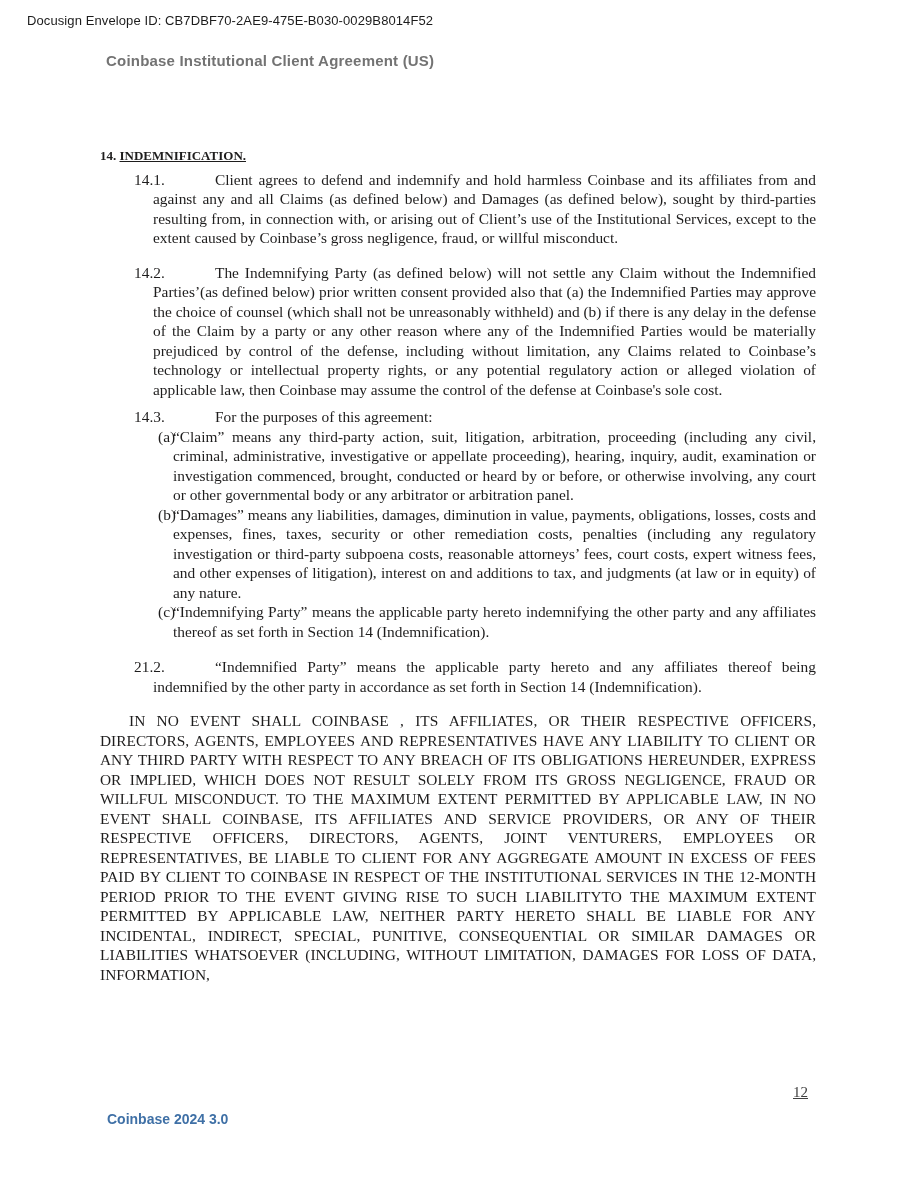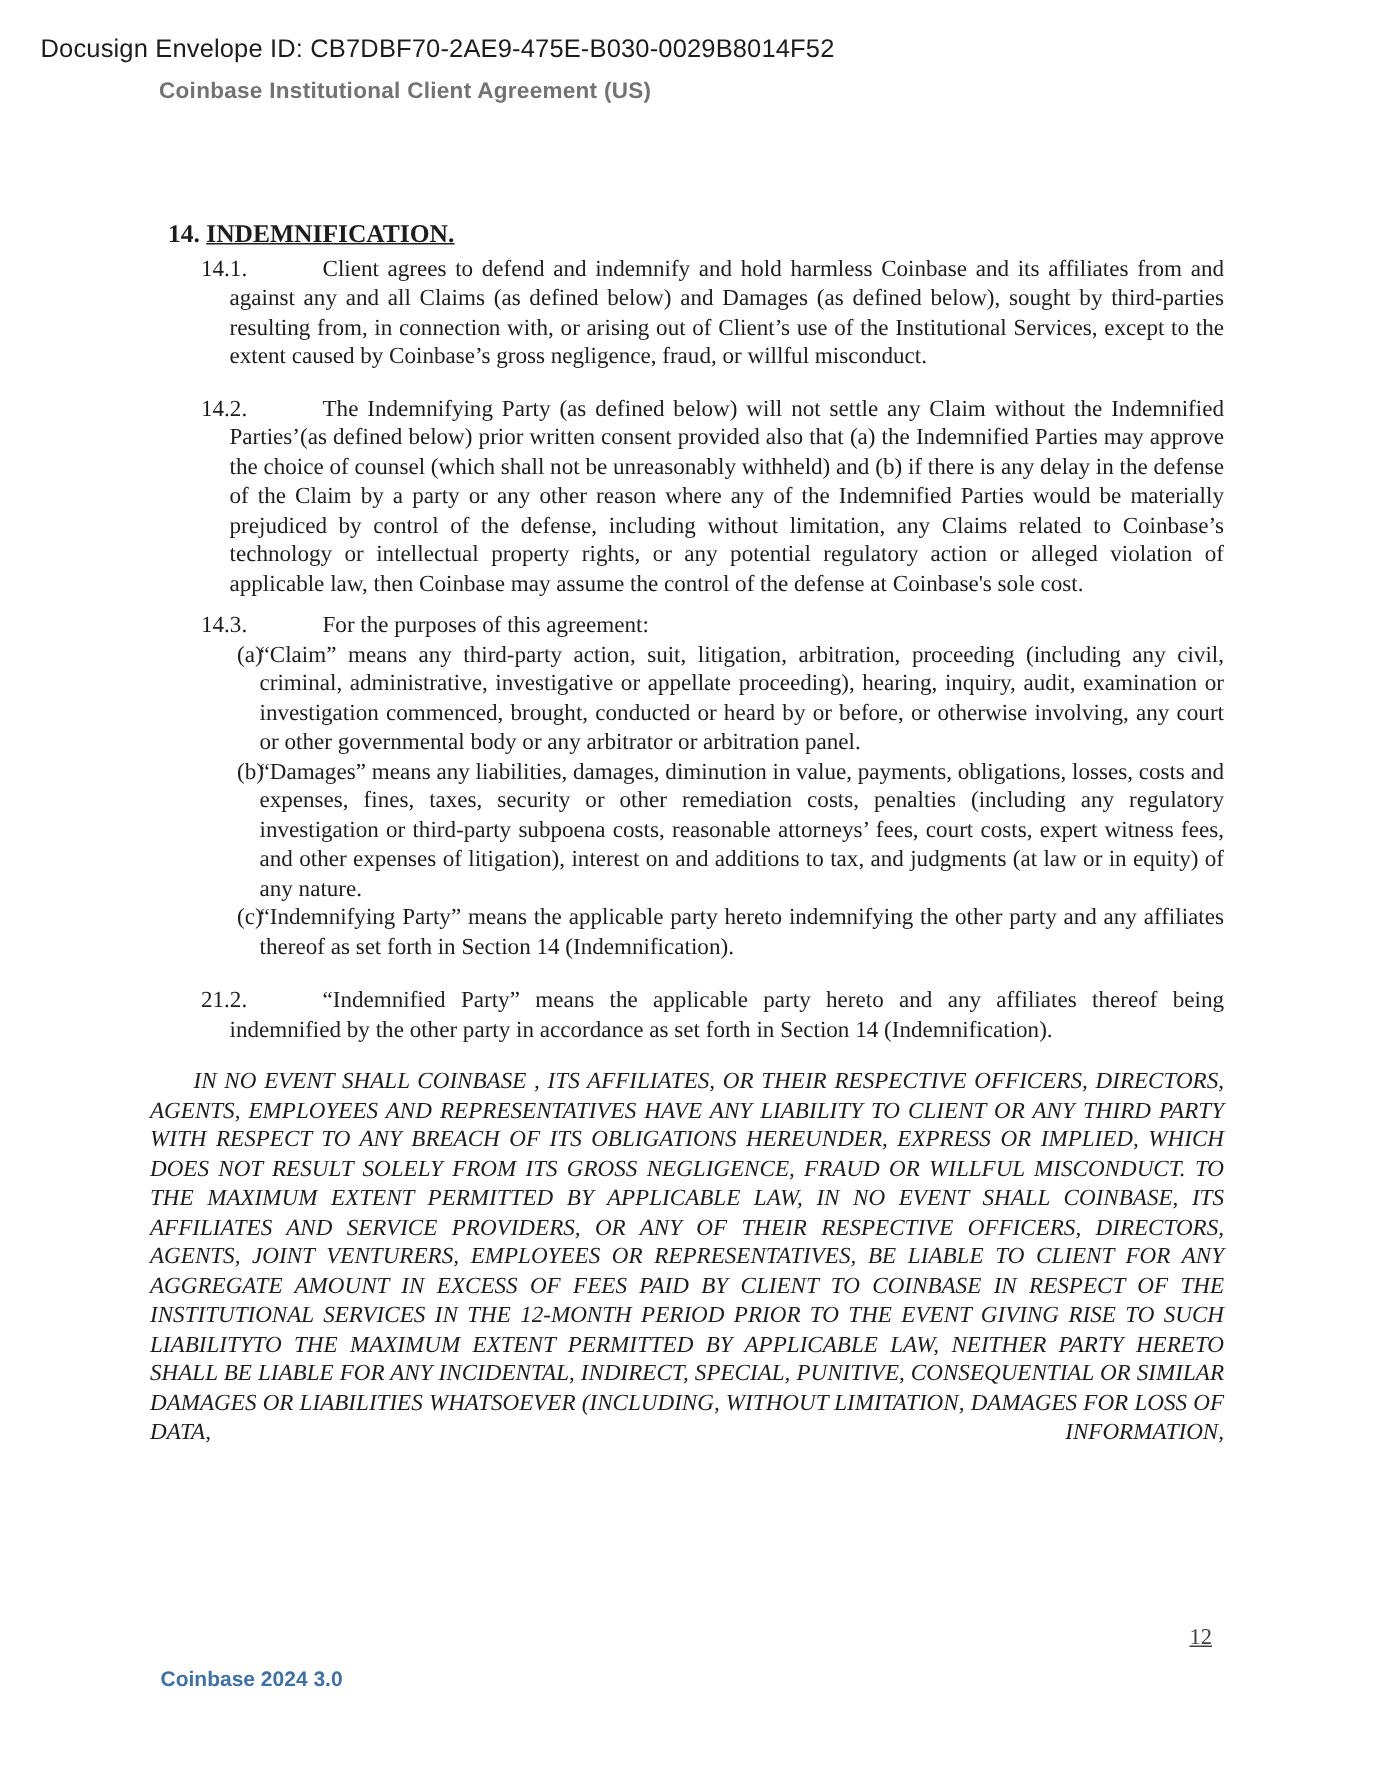--- a/index.html
+++ b/index.html
@@ -6,34 +6,34 @@
   .page{
     position:relative;
     width:918px;height:1188px;
     background:#ffffff;
     margin:0 auto;
     overflow:hidden;
     font-family:"Liberation Serif","DejaVu Serif",serif;
     color:#1e1d1d;
   }
   .docusign{
-    position:absolute;left:27px;top:23px;
+    position:absolute;left:27px;top:13px;
     font-family:"Liberation Sans","DejaVu Sans",sans-serif;
-    font-size:17px;color:#1c1c1c;letter-spacing:0.1px;
+    font-size:13px;color:#1c1c1c;letter-spacing:0.1px;
   }
   .doc-title{
     position:absolute;left:106px;top:52px;
     font-family:"Liberation Sans","DejaVu Sans",sans-serif;
     font-size:15px;font-weight:bold;color:#737373;letter-spacing:0.2px;
   }
   .content{
     position:absolute;left:100px;top:146px;width:716px;
     font-size:15.4px;line-height:19.5px;
   }
-  .sec-h{font-size:17px;font-weight:bold;margin:0 0 0 12px;}
+  .sec-h{font-size:13px;font-weight:bold;margin:0 0 0 0;}
   .sec-h .sec-title{text-decoration:underline;}
   .sec-h + .num-para{margin-top:4px;}
   p{margin:0;}
   .num-para{
     margin-left:53px;
     text-indent:-19px;
     text-align:justify;
     margin-bottom:15px;
   }
   .num-para .pnum{display:inline-block;width:33px;text-indent:0;}
@@ -45,21 +45,20 @@
     text-align:justify;
   }
   .sub-item .marker{display:inline-block;width:15px;text-indent:0;}
   .sub-items{margin-bottom:16px;}
   .sec-h.second{margin-top:16px;}
   .caps{
     margin-top:12px;
     text-indent:29px;
     text-align:justify;
     text-align-last:justify;
-    font-style:italic;
   }
   .footer-left{
     position:absolute;left:107px;top:1111px;
     font-family:"Liberation Sans","DejaVu Sans",sans-serif;
     font-size:14px;font-weight:bold;color:#3f70a6;text-align:center;
   }
   .page-number{
     position:absolute;left:793px;top:1084px;
     font-size:15px;color:#404040;text-decoration:underline;
   }

